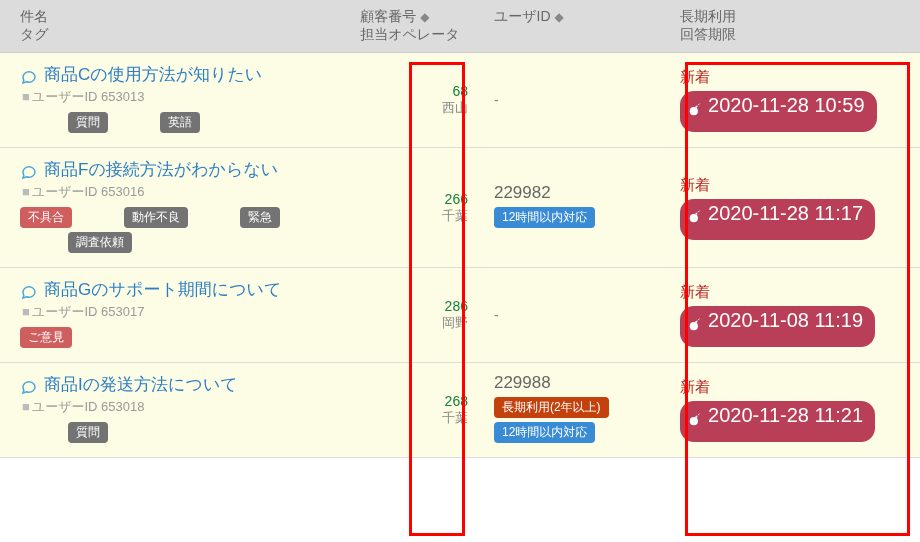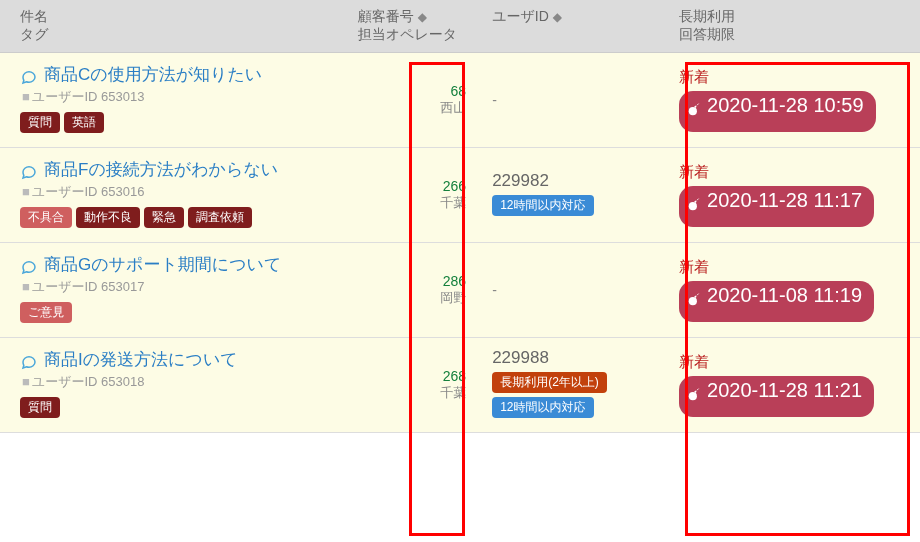--- a/index.html
+++ b/index.html
@@ -79,21 +79,21 @@
 }
 .tag {
   display: inline-block;
   border-radius: 4px;
   font-size: 12px;
   padding: 2px 8px;
   margin-right: 4px;
   margin-bottom: 4px;
   color: #fff;
 }
-.tag-gray { background: #7f1d1d; }
+.tag-gray { background: #737373; margin-left: 48px; }
 .tag-red { background: #cf5f5f; }
 .tag-blue { background: #3a8bd6; }
 .tag-orange { background: #c2410c; }
 
 .cust-num {
   color: #15803d;
   font-size: 14px;
   display: block;
 }
 .operator {

